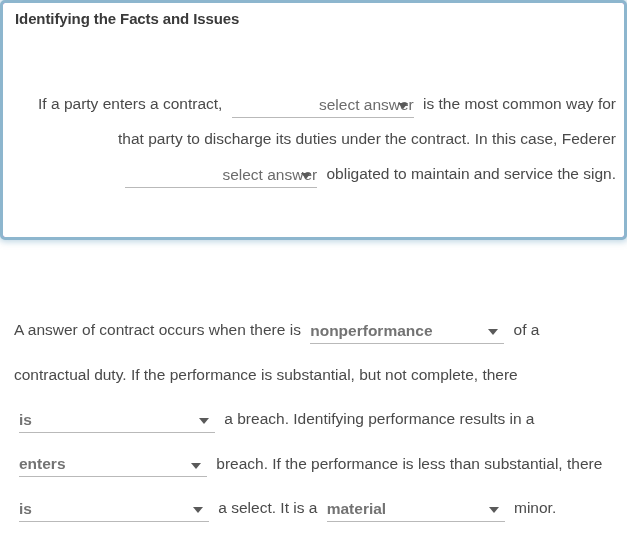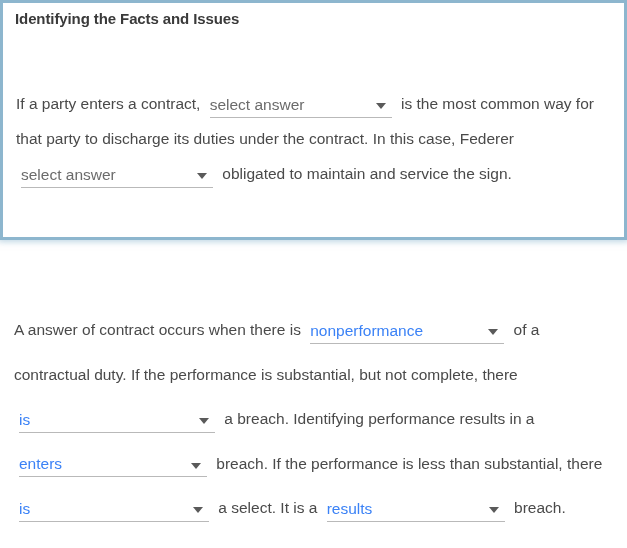--- a/index.html
+++ b/index.html
@@ -26,21 +26,21 @@
   
   .question-card {
     position: absolute;
     left: 0px;
     top: 0px;
     width: 627px;
     height: 240px;
     box-sizing: border-box;
     background: #4c1d95;
     border: 3px solid #8db6ce;
-    border-radius: 0;
+    border-radius: 5px;
     box-shadow: 0 0 6px 2px rgba(141, 182, 206, 0.55);
     overflow: hidden;
   }
 
   .card-inner {
     position: absolute;
     left: 0;
     top: 0;
     right: 0;
     bottom: 0;
@@ -56,22 +56,23 @@
     line-height: 19px;
     margin: 0 0 0 4px;
     letter-spacing: -0.1px;
   }
 
   .card-body {
     margin-top: 58px;
     font-size: 15.5px;
     line-height: 35px;
     color: #4a4a4a;
-    margin-left: 5px;
+    margin-left: 12px;
     white-space: normal;
+    text-align: right;
   }
 
   
   .para-block {
     position: absolute;
     left: 14px;
     top: 308px;
     width: 600px;
     font-size: 15.5px;
     line-height: 44.5px;
@@ -91,22 +92,22 @@
     white-space: nowrap;
     line-height: 20px;
   }
   .dd .dd-label {
     display: inline-block;
     font-size: 15.5px;
     color: #6b6b6b;
     vertical-align: middle;
   }
   .dd.answered .dd-label {
-    color: #3b82f6;
-    font-weight: normal;
+    color: #737373;
+    font-weight: bold;
   }
   .dd .dd-caret {
     display: inline-block;
     width: 0;
     height: 0;
     border-left: 5px solid transparent;
     border-right: 5px solid transparent;
     border-top: 6px solid #5a5a5a;
     vertical-align: middle;
     position: absolute;
@@ -166,19 +167,19 @@
       <span class="dd-label">enters</span>
       <span class="dd-caret"></span>
     </span>
     <span>breach. If the performance is less than substantial, there</span>
     <span class="dd answered w-is-2">
       <span class="dd-label">is</span>
       <span class="dd-caret"></span>
     </span>
     <span>a select. It is a</span>
     <span class="dd answered w-material">
-      <span class="dd-label">results</span>
+      <span class="dd-label">material</span>
       <span class="dd-caret"></span>
     </span>
-    <span>breach.</span>
+    <span>minor.</span>
   </div>
 
 </div>
 
 </body></html>

